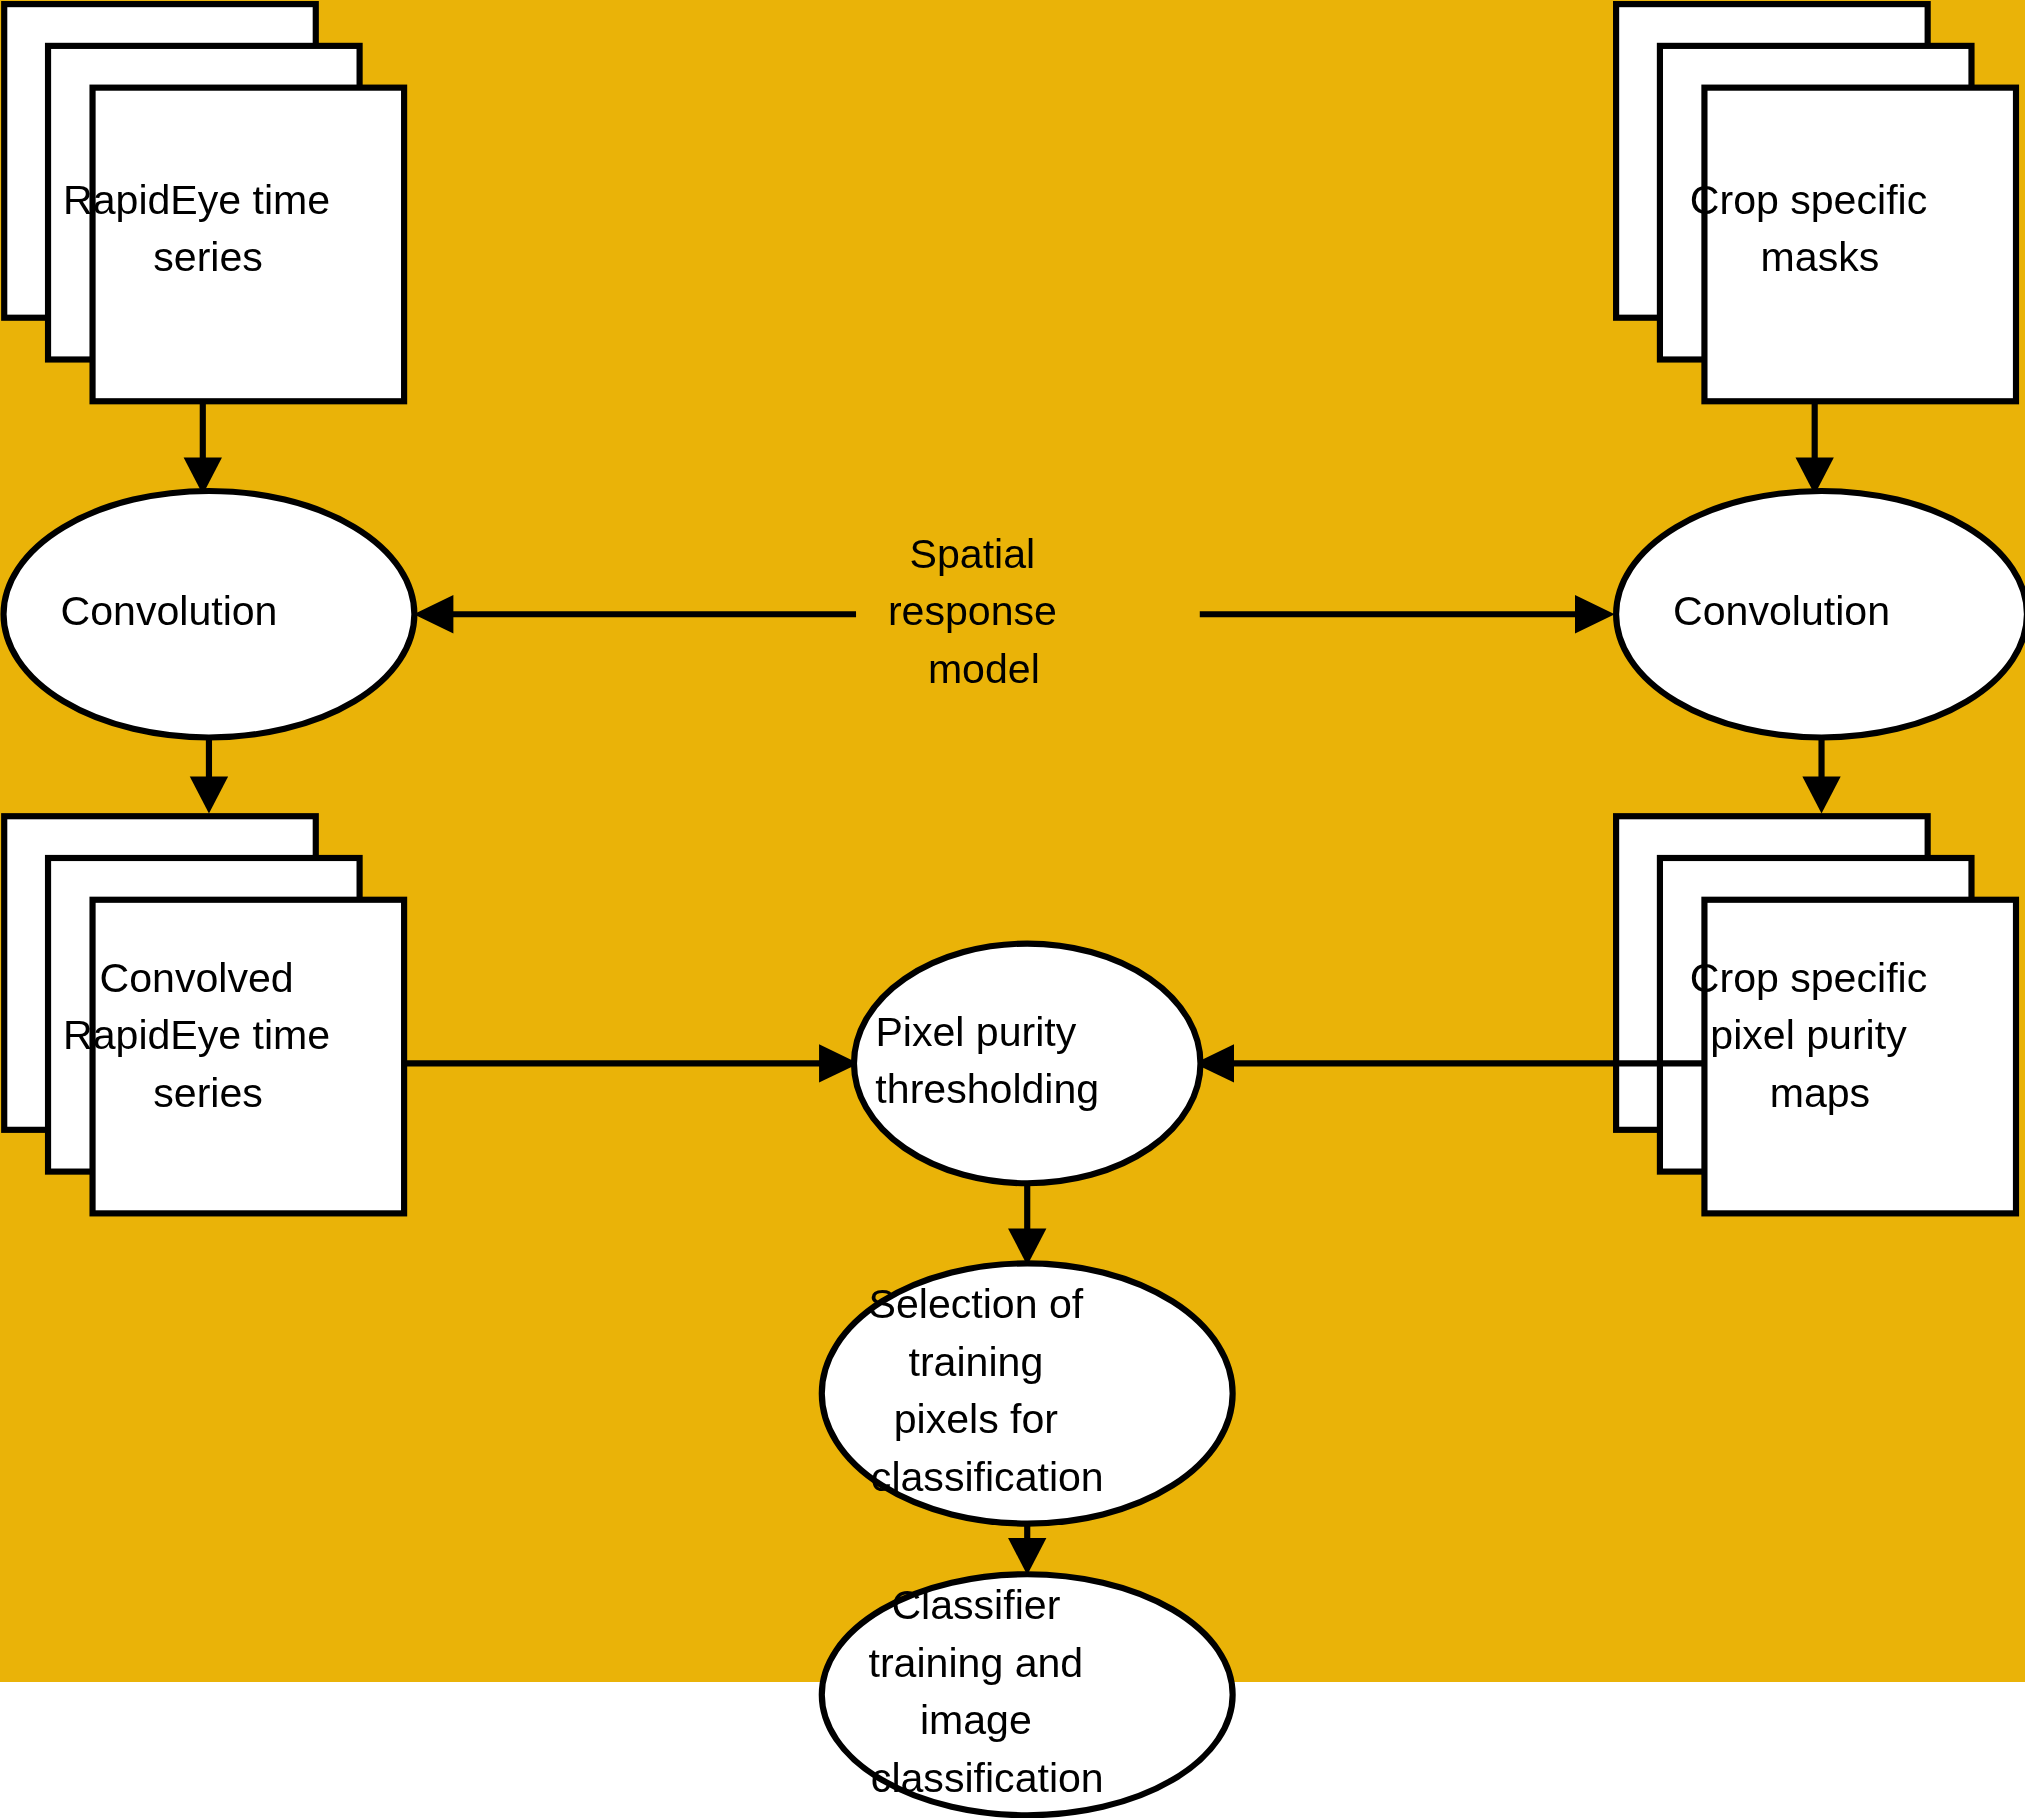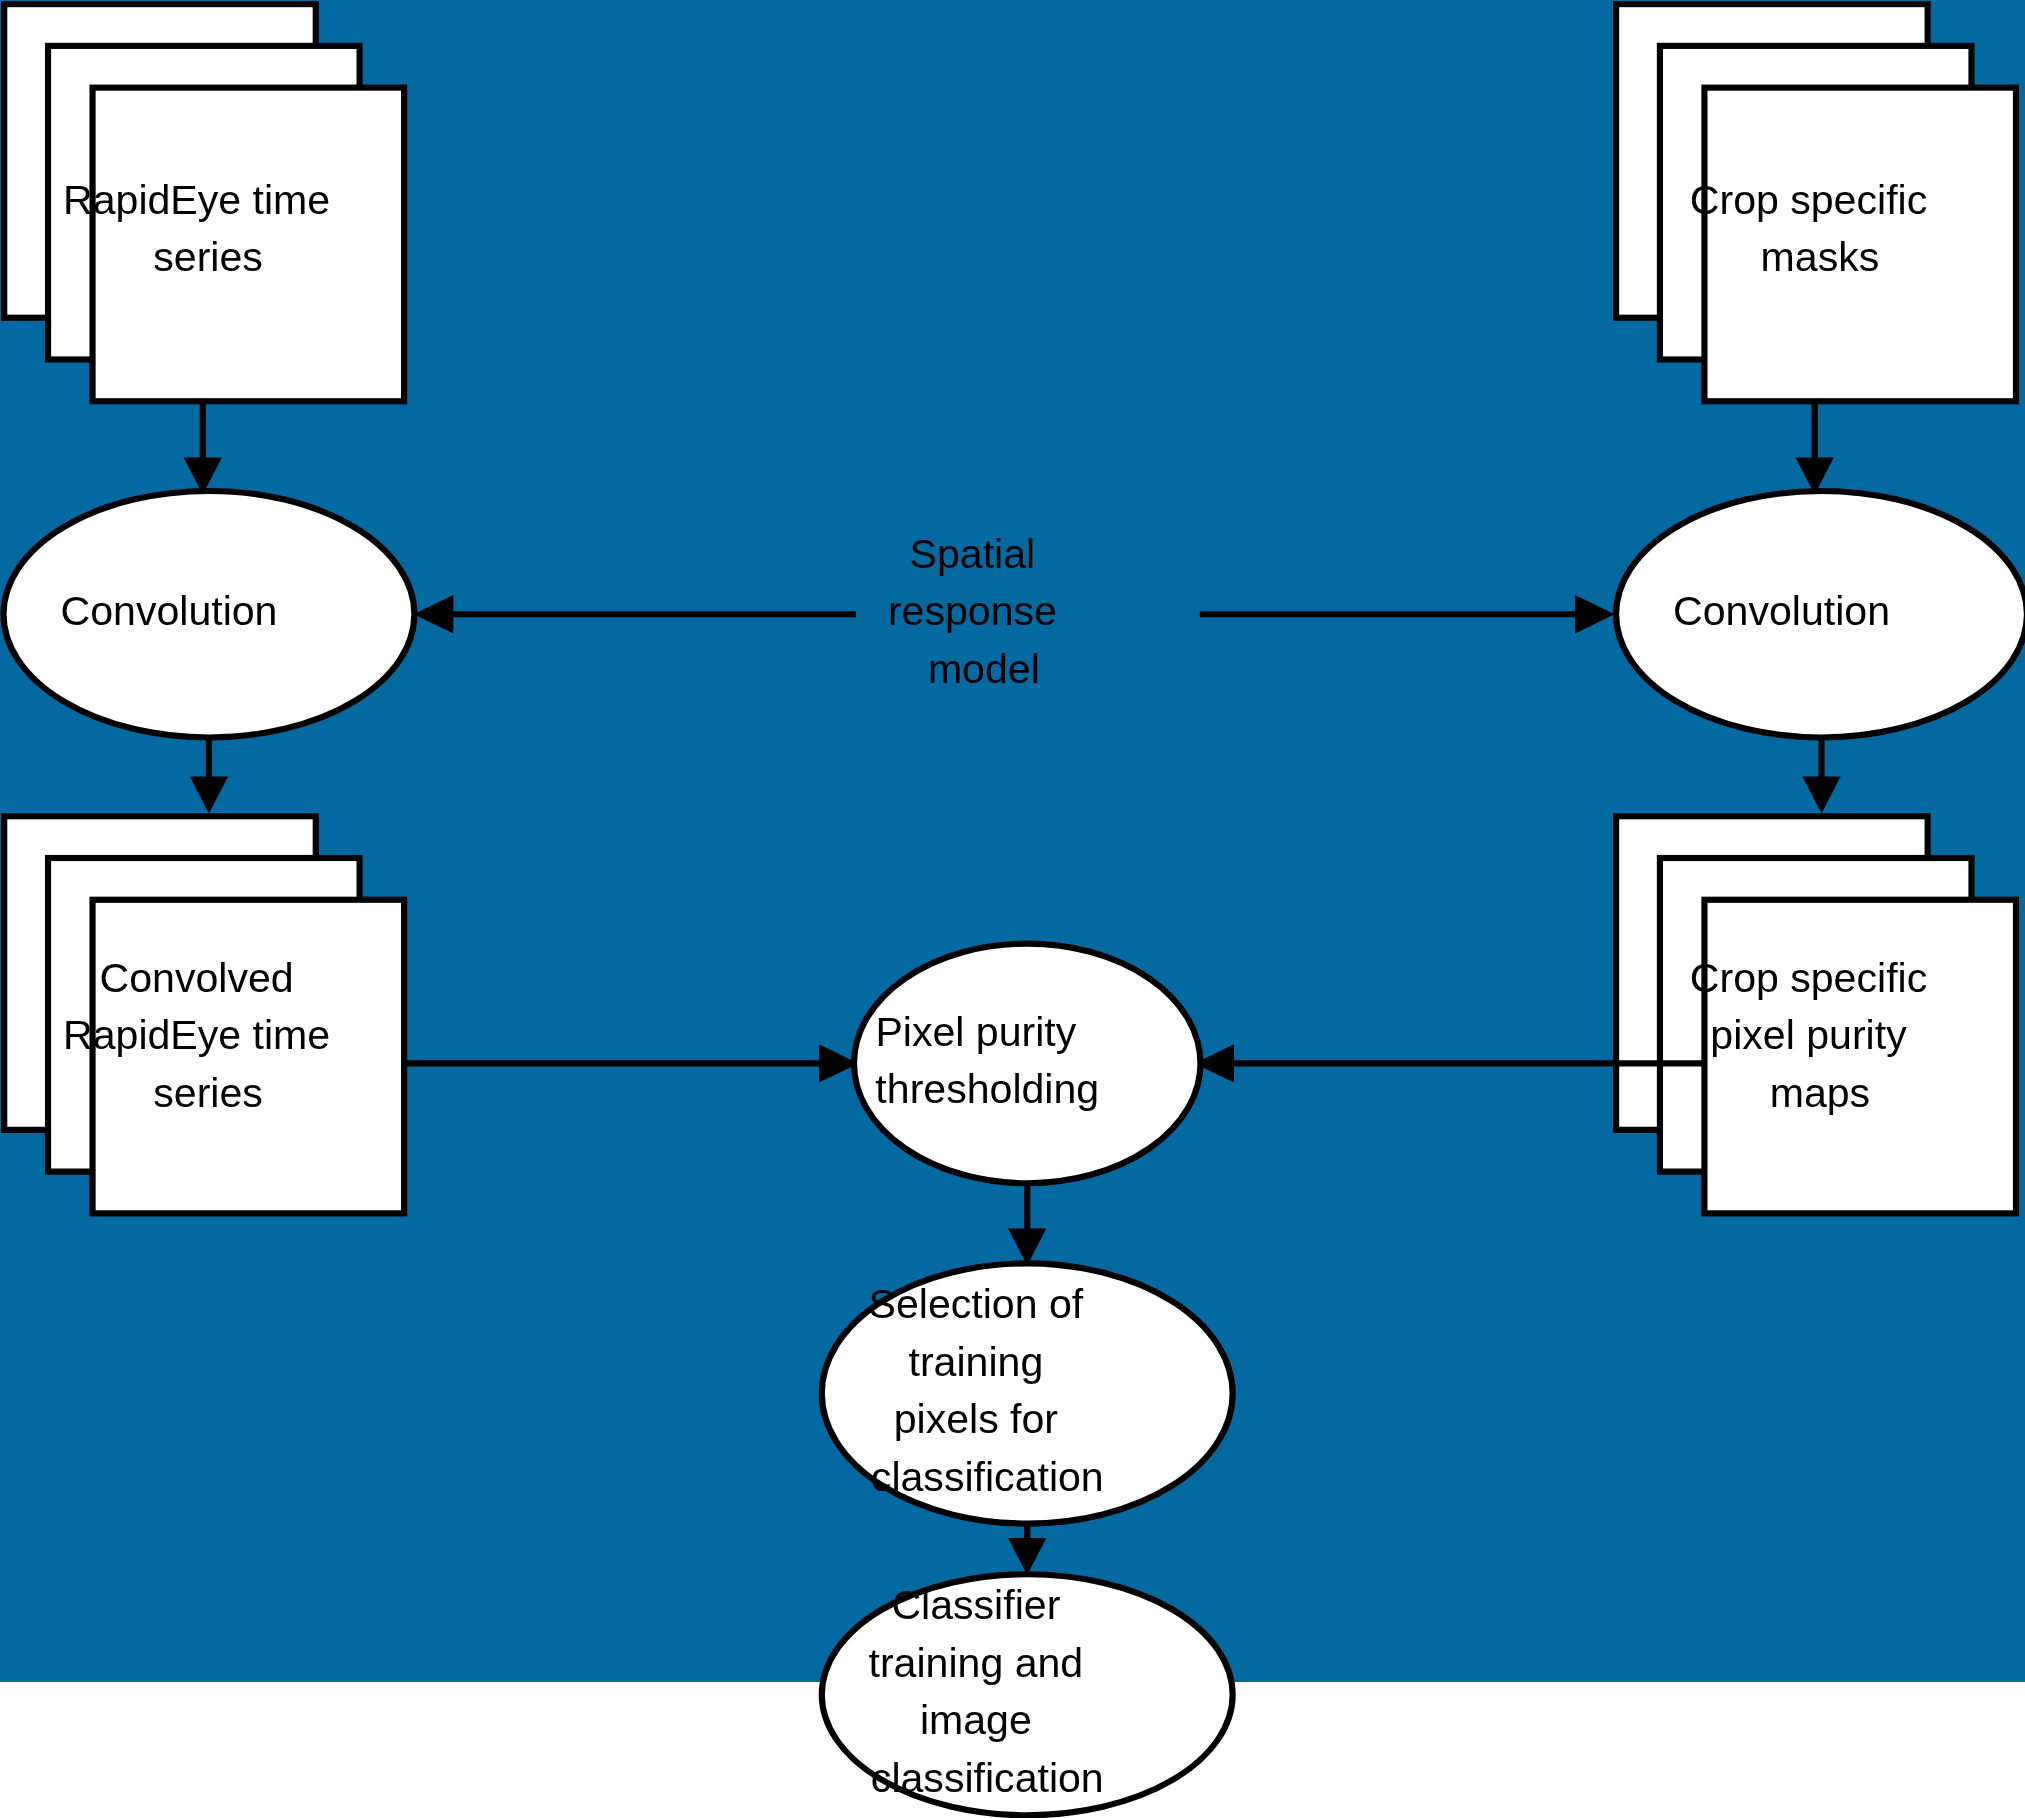--- a/index.html
+++ b/index.html
@@ -10,21 +10,21 @@
   body {
     width: 2025px;
     height: 1818px;
     font-family: "Liberation Sans", sans-serif;
     overflow: hidden;
   }
   #diagram-root {
     position: relative;
     width: 2025px;
     height: 1682px;
-    background: #0369a1;
+    background: #eab308;
   }
   svg.flow {
     display: block;
     width: 2025px;
     height: 1818px;
   }
   .shape-fill-white {
     fill: #ffffff;
     stroke: #000000;
     stroke-width: 9;

